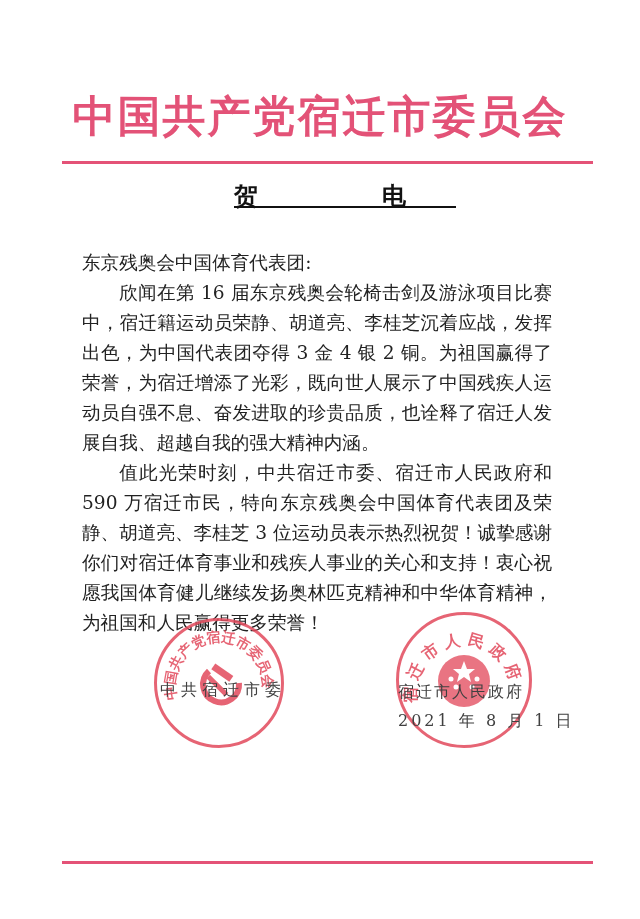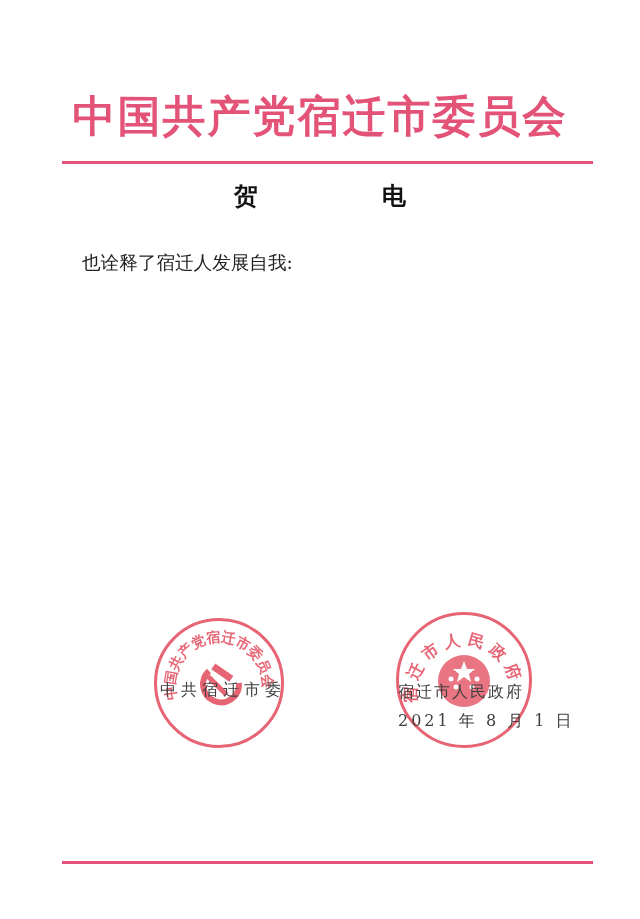--- a/index.html
+++ b/index.html
@@ -1,21 +1,21 @@
 <!DOCTYPE html>
 <html><head>
 <meta charset="utf-8">
 <style>
   html,body{margin:0;padding:0;background:#ffffff;}
   body{width:640px;height:919px;position:relative;overflow:hidden;font-family:"DejaVu Serif","Liberation Serif",serif;color:#1e1e1e;}
   .org-title{position:absolute;left:0;width:640px;top:88px;text-align:center;font-size:43px;letter-spacing:2px;color:#e35277;font-weight:bold;line-height:56px;font-family:"DejaVu Serif",serif;}
   .rule{position:absolute;left:62px;width:531px;height:3px;background:#e45277;}
   .rule-top{top:161px;}
   .rule-bottom{top:861px;}
-  .doc-heading{position:absolute;left:0;width:640px;top:180px;text-align:center;font-size:24px;font-weight:bold;color:#111;letter-spacing:50px;text-indent:50px;}
+  .doc-heading{position:absolute;left:0;width:640px;top:180px;text-align:center;font-size:24px;font-weight:bold;color:#111;letter-spacing:50px;text-indent:50px;text-decoration:underline;}
   .letter{position:absolute;left:82px;top:248px;width:470px;font-size:18.6px;line-height:30px;color:#222;}
   .letter p{margin:0;text-align:justify;}
   .letter .indent{text-indent:2em;}
   .seal{position:absolute;border-radius:50%;border:3px solid #e24a5c;box-sizing:border-box;opacity:0.85;}
   .seal-left{left:154px;top:618px;width:130px;height:130px;}
   .seal-right{left:396px;top:612px;width:136px;height:136px;}
   .seal svg{position:absolute;left:0;top:0;}
   .sig{position:absolute;font-size:16px;color:#404040;letter-spacing:5px;}
   .sig-left{left:160px;top:680px;}
   .sig-right{left:398px;top:682px;letter-spacing:2px;}
@@ -23,21 +23,23 @@
 </style>
 </head>
 <body>
 
 <div class="org-title">中国共产党宿迁市委员会</div>
 <div class="rule rule-top"></div>
 
 <div class="doc-heading">贺　电</div>
 
 <div class="letter">
-  <p>也诠释了宿迁人发展自我:</p>
+  <p>东京残奥会中国体育代表团:</p>
+  <p class="indent">欣闻在第 16 届东京残奥会轮椅击剑及游泳项目比赛中，宿迁籍运动员荣静、胡道亮、李桂芝沉着应战，发挥出色，为中国代表团夺得 3 金 4 银 2 铜。为祖国赢得了荣誉，为宿迁增添了光彩，既向世人展示了中国残疾人运动员自强不息、奋发进取的珍贵品质，也诠释了宿迁人发展自我、超越自我的强大精神内涵。</p>
+  <p class="indent">值此光荣时刻，中共宿迁市委、宿迁市人民政府和 590 万宿迁市民，特向东京残奥会中国体育代表团及荣静、胡道亮、李桂芝 3 位运动员表示热烈祝贺！诚挚感谢你们对宿迁体育事业和残疾人事业的关心和支持！衷心祝愿我国体育健儿继续发扬奥林匹克精神和中华体育精神，为祖国和人民赢得更多荣誉！</p>
 </div>
 
 <div class="seal seal-left">
   <svg width="124" height="124" viewBox="0 0 124 124">
     <defs>
         <path id="arcL" d="M 20 78 A 44 44 0 1 1 104 78"></path>
       </defs>
     <text font-size="14" fill="#e24a5c" font-weight="bold" font-family="DejaVu Sans, sans-serif"><textPath href="#arcL">中国共产党宿迁市委员会</textPath></text>
     <path d="M52 50 A18 18 0 1 0 82 62" stroke="#e24a5c" stroke-width="6" fill="none"></path>
     <rect x="54" y="48" width="22" height="7" fill="#e24a5c" transform="rotate(35 65 52)"></rect>

